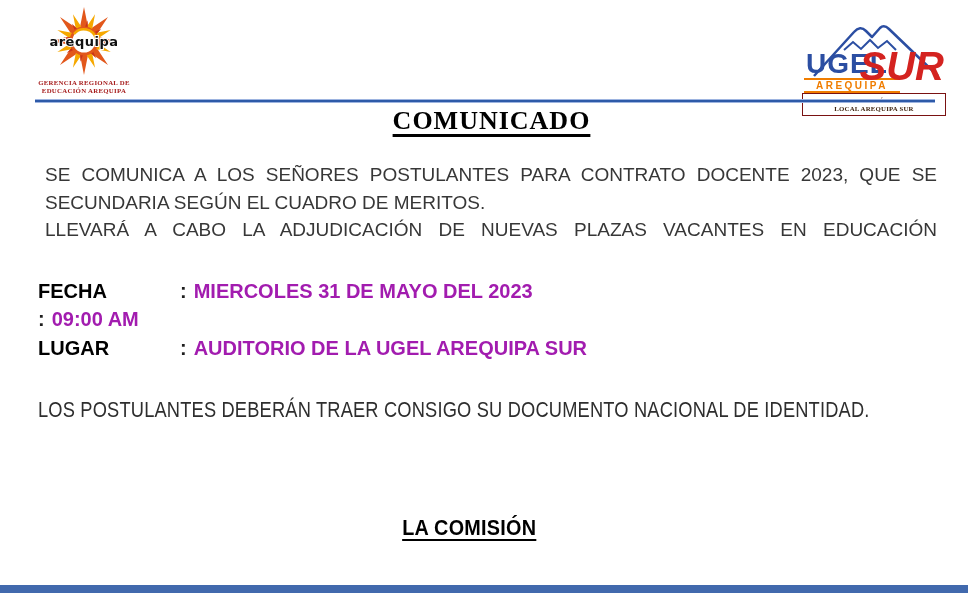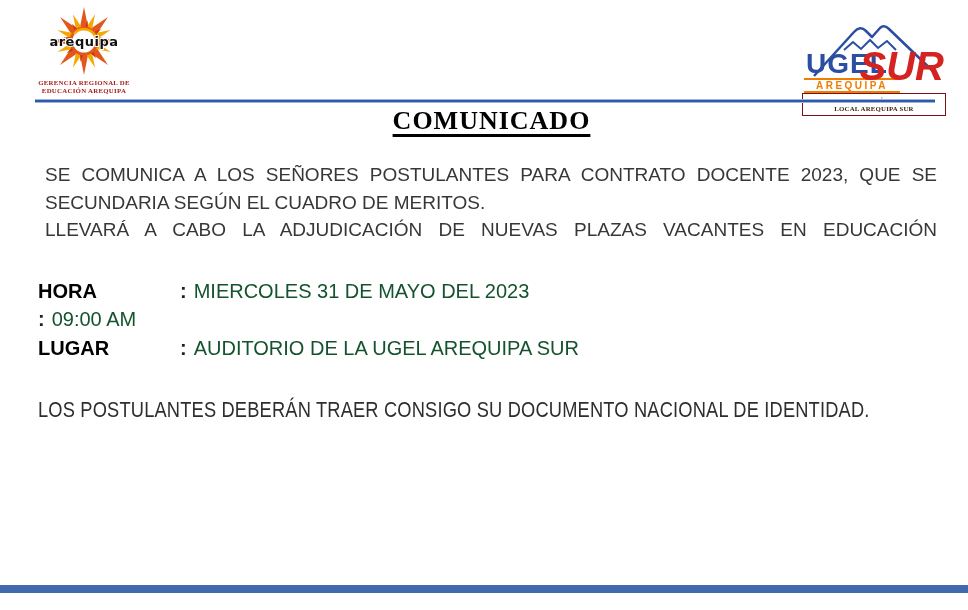--- a/index.html
+++ b/index.html
@@ -59,21 +59,21 @@
   }
   .body-par{ position:absolute; left:38px; width:892px; top:161px; color:#373737;
     font-size:19px;margin-left:7px; }
   .body-line{ line-height:27.5px; text-align:justify; text-align-last:justify; }
   .body-line.last{ text-align-last:left; }
 
   .details{ position:absolute; left:38px; top:277px; font-size:20px; }
   .d-row{ display:flex; height:28.5px; align-items:center; }
   .d-label{ width:142px; font-weight:bold; color:#000; }
   .d-colon{ font-weight:bold; color:#1e1e1e; margin-right:7px; }
-  .d-value{ color:#14532d; }
+  .d-value{ color:#a21caf;font-weight:bold; }
 
   .note{
     position:absolute; left:38px; top:398px; width:1050px;
     font-size:21.5px; color:#2e2e2e; transform:scaleX(0.85); transform-origin:left center;
     letter-spacing:.2px;
   }
   .signature-wrap{ position:absolute; left:0; right:30px; top:515px; text-align:center; }
   .signature{
     display:inline-block; font-size:22.5px; font-weight:bold; color:#000;
     transform:scaleX(0.88); transform-origin:center;
@@ -124,33 +124,36 @@
   </div>
 
   <div class="body-par">
     <div class="body-line">SE COMUNICA A LOS SEÑORES POSTULANTES PARA CONTRATO DOCENTE 2023, QUE SE</div>
     <div class="body-line last">SECUNDARIA SEGÚN EL CUADRO DE MERITOS.</div>
     <div class="body-line">LLEVARÁ A CABO LA ADJUDICACIÓN DE NUEVAS PLAZAS VACANTES EN EDUCACIÓN</div>
   </div>
 
   <div class="details">
     <div class="d-row">
-      <span class="d-label">HORA</span>
+      <span class="d-label">FECHA</span>
       <span class="d-colon">:</span>
       <span class="d-value">MIERCOLES 31 DE MAYO DEL 2023</span>
     </div>
     <div class="d-row">
       <span class="d-colon">:</span>
       <span class="d-value">09:00 AM</span>
     </div>
     <div class="d-row">
       <span class="d-label">LUGAR</span>
       <span class="d-colon">:</span>
       <span class="d-value">AUDITORIO DE LA UGEL AREQUIPA SUR</span>
     </div>
   </div>
 
   <div class="note">LOS POSTULANTES DEBERÁN TRAER CONSIGO SU DOCUMENTO NACIONAL DE IDENTIDAD.</div>
 
+  <div class="signature-wrap">
+    <span class="signature">LA COMISIÓN</span>
+  </div>
 
   <div class="bottom-bar"></div>
 
 </div>
 
 </body></html>

